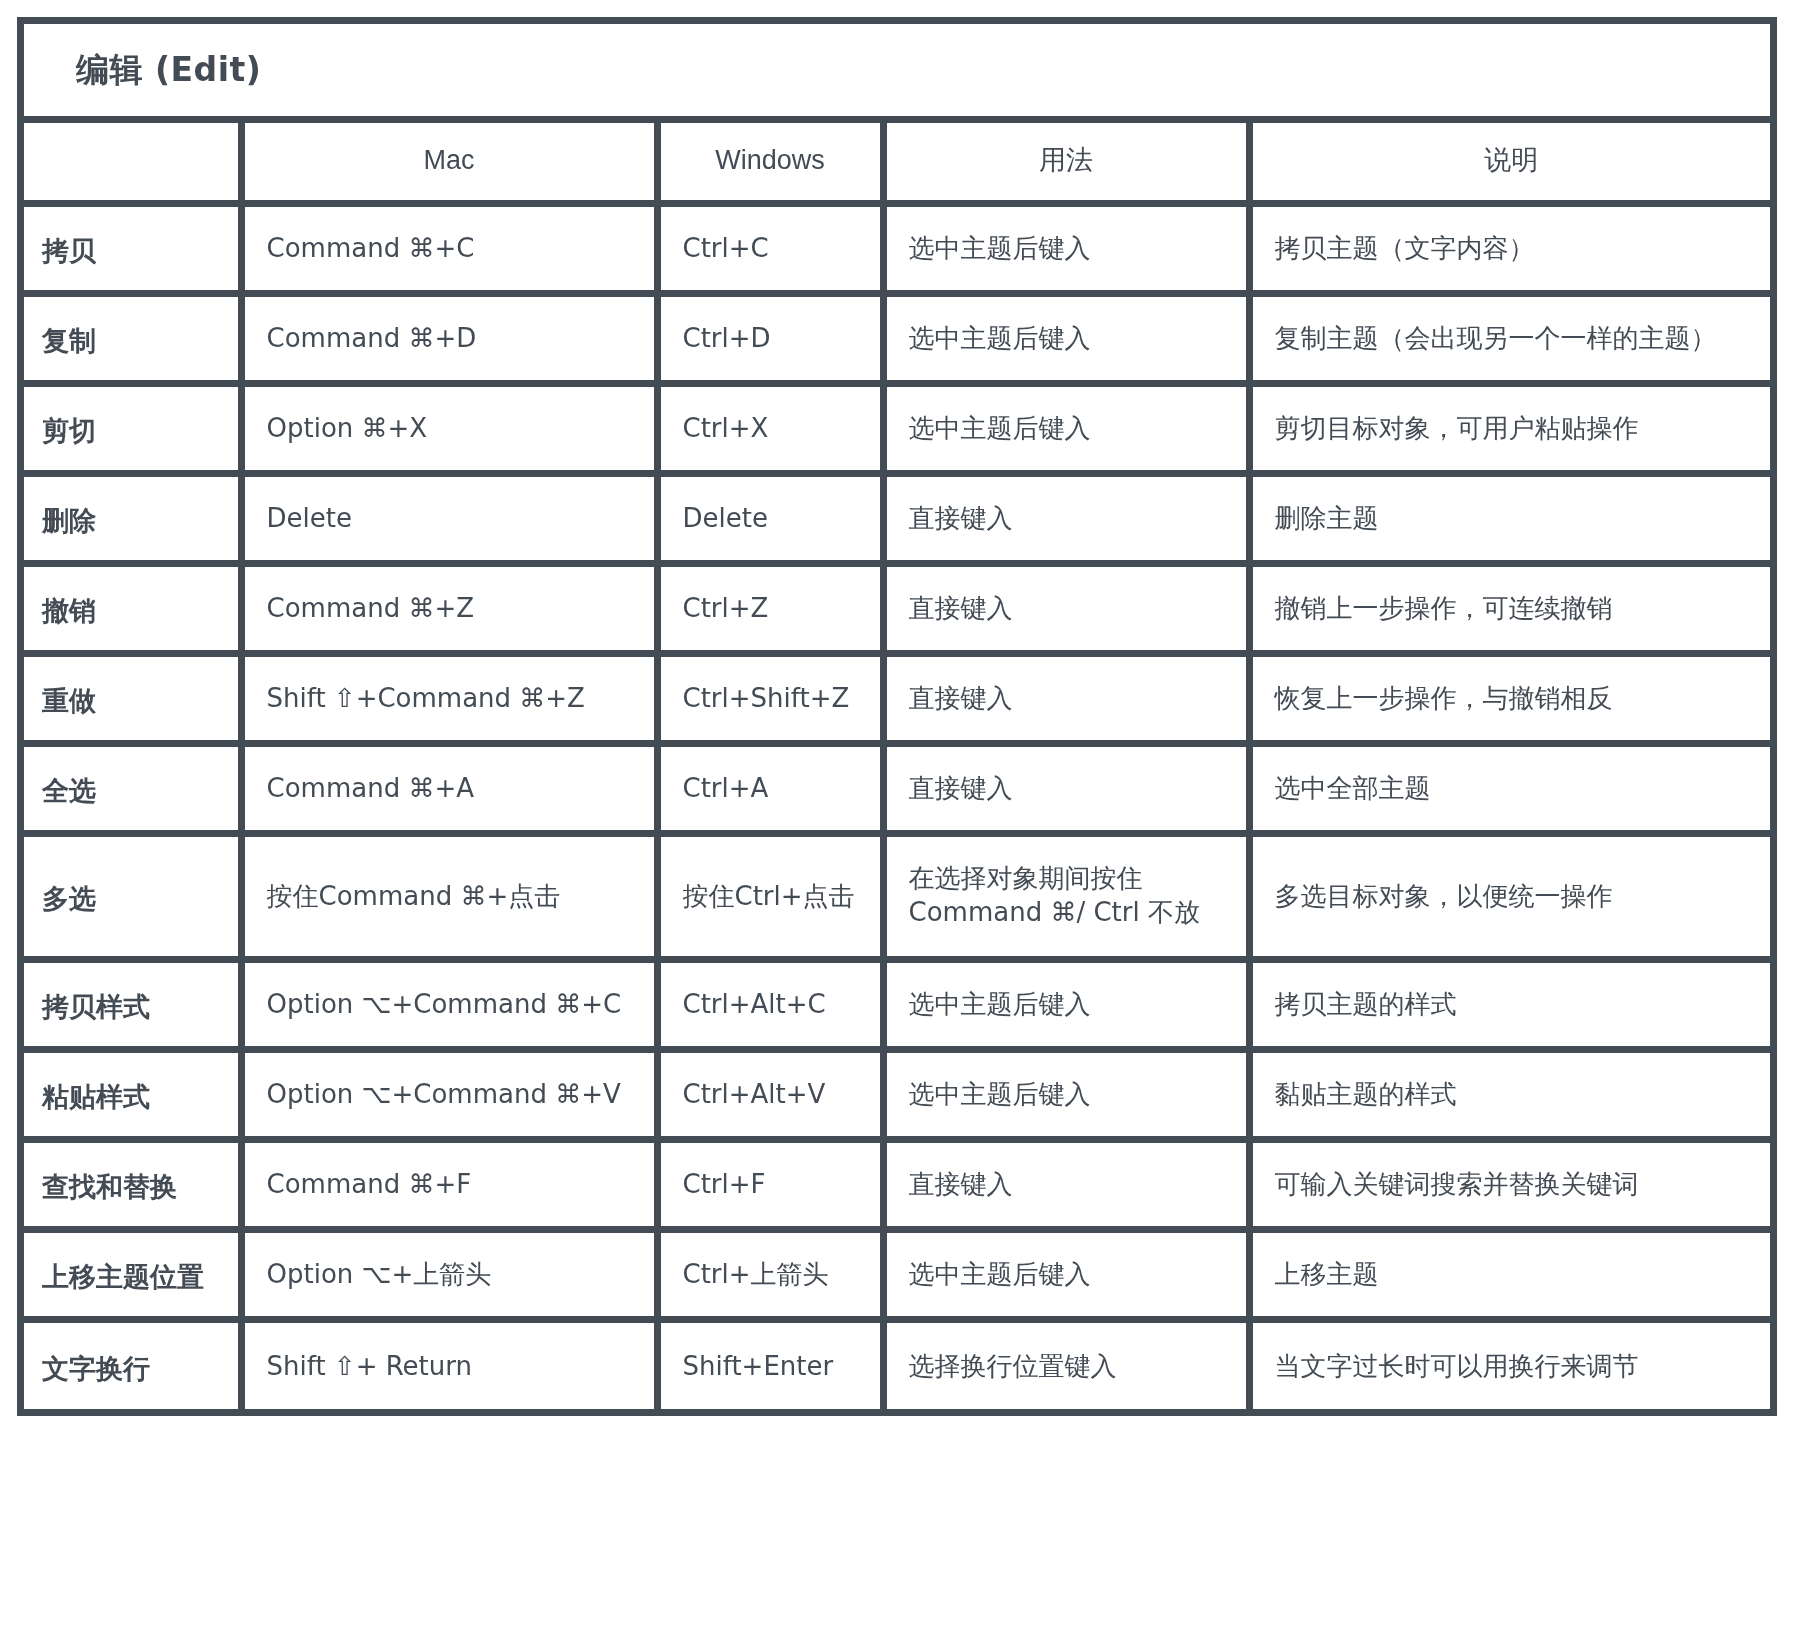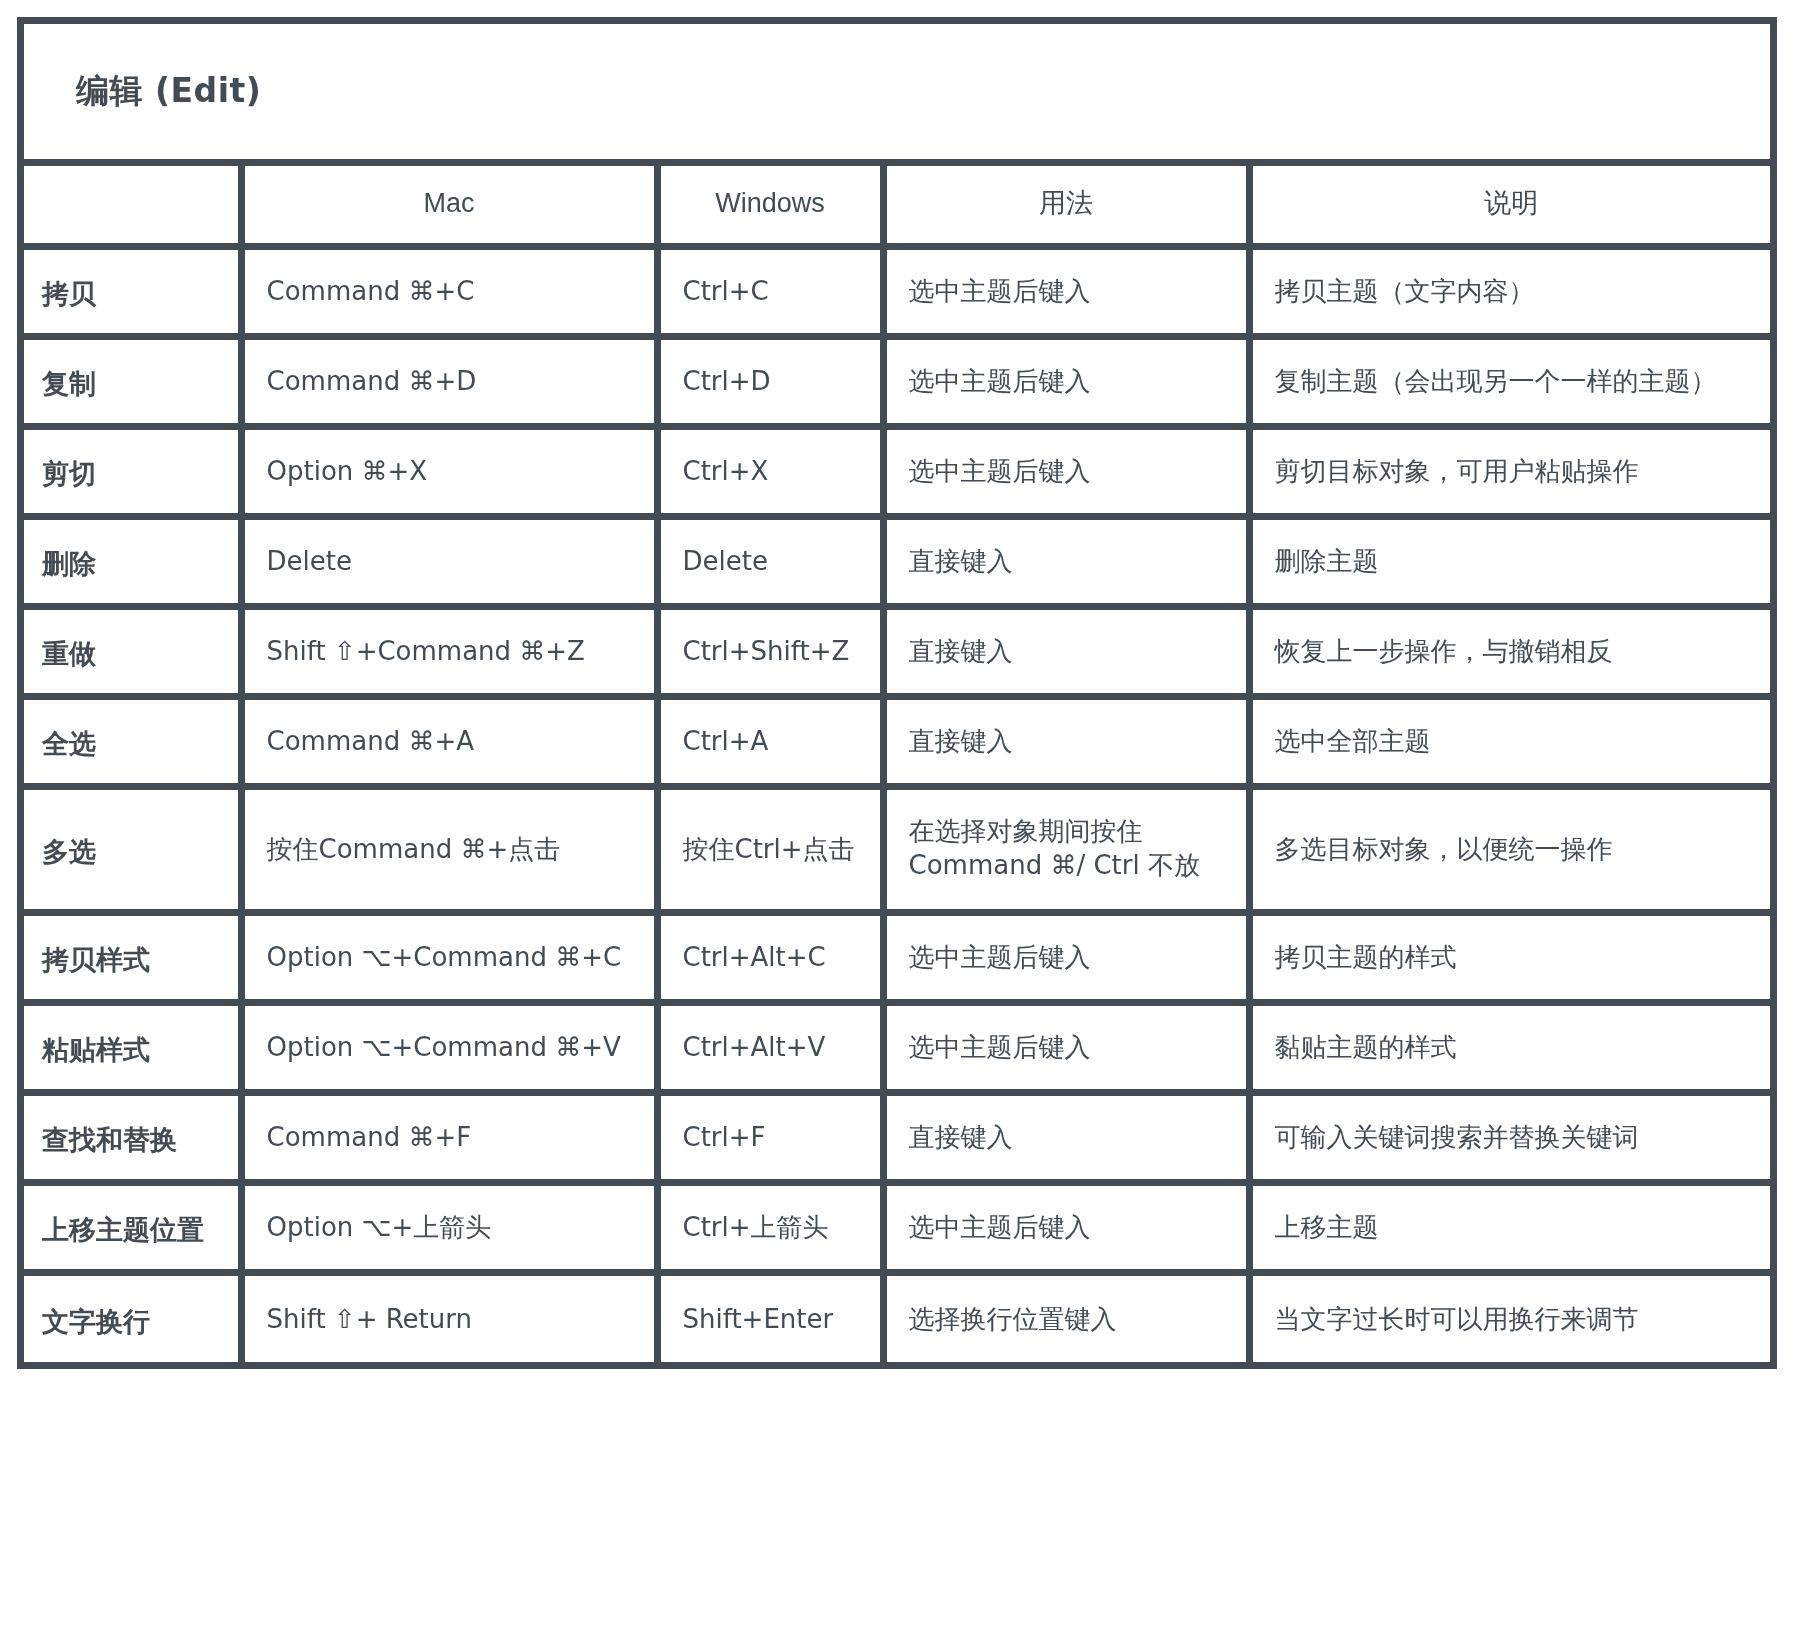--- a/index.html
+++ b/index.html
@@ -15,21 +15,21 @@
   }
   .sheet {
     position: absolute;
     left: 17px; top: 17px;
     width: 1760px;
     box-sizing: border-box;
     border: 7px solid #434b54;
     background: #fff;
   }
   .title-row {
-    height: 142px;
+    height: 99px;
     border-bottom: 7px solid #434b54;
     display: flex;
     align-items: center;
     box-sizing: border-box;
     padding-left: 52px;
   }
   .title-row .title {
     font-size: 33px;
     font-weight: bold;
     letter-spacing: 0.5px;
@@ -128,20 +128,27 @@
         <td>剪切目标对象，可用户粘贴操作</td>
       </tr>
       <tr>
         <td class="action">删除</td>
         <td>Delete</td>
         <td>Delete</td>
         <td class="usage">直接键入</td>
         <td>删除主题</td>
       </tr>
       <tr>
+        <td class="action">撤销</td>
+        <td>Command ⌘+Z</td>
+        <td>Ctrl+Z</td>
+        <td class="usage">直接键入</td>
+        <td>撤销上一步操作，可连续撤销</td>
+      </tr>
+      <tr>
         <td class="action">重做</td>
         <td>Shift ⇧+Command ⌘+Z</td>
         <td>Ctrl+Shift+Z</td>
         <td class="usage">直接键入</td>
         <td>恢复上一步操作，与撤销相反</td>
       </tr>
       <tr>
         <td class="action">全选</td>
         <td>Command ⌘+A</td>
         <td>Ctrl+A</td>

